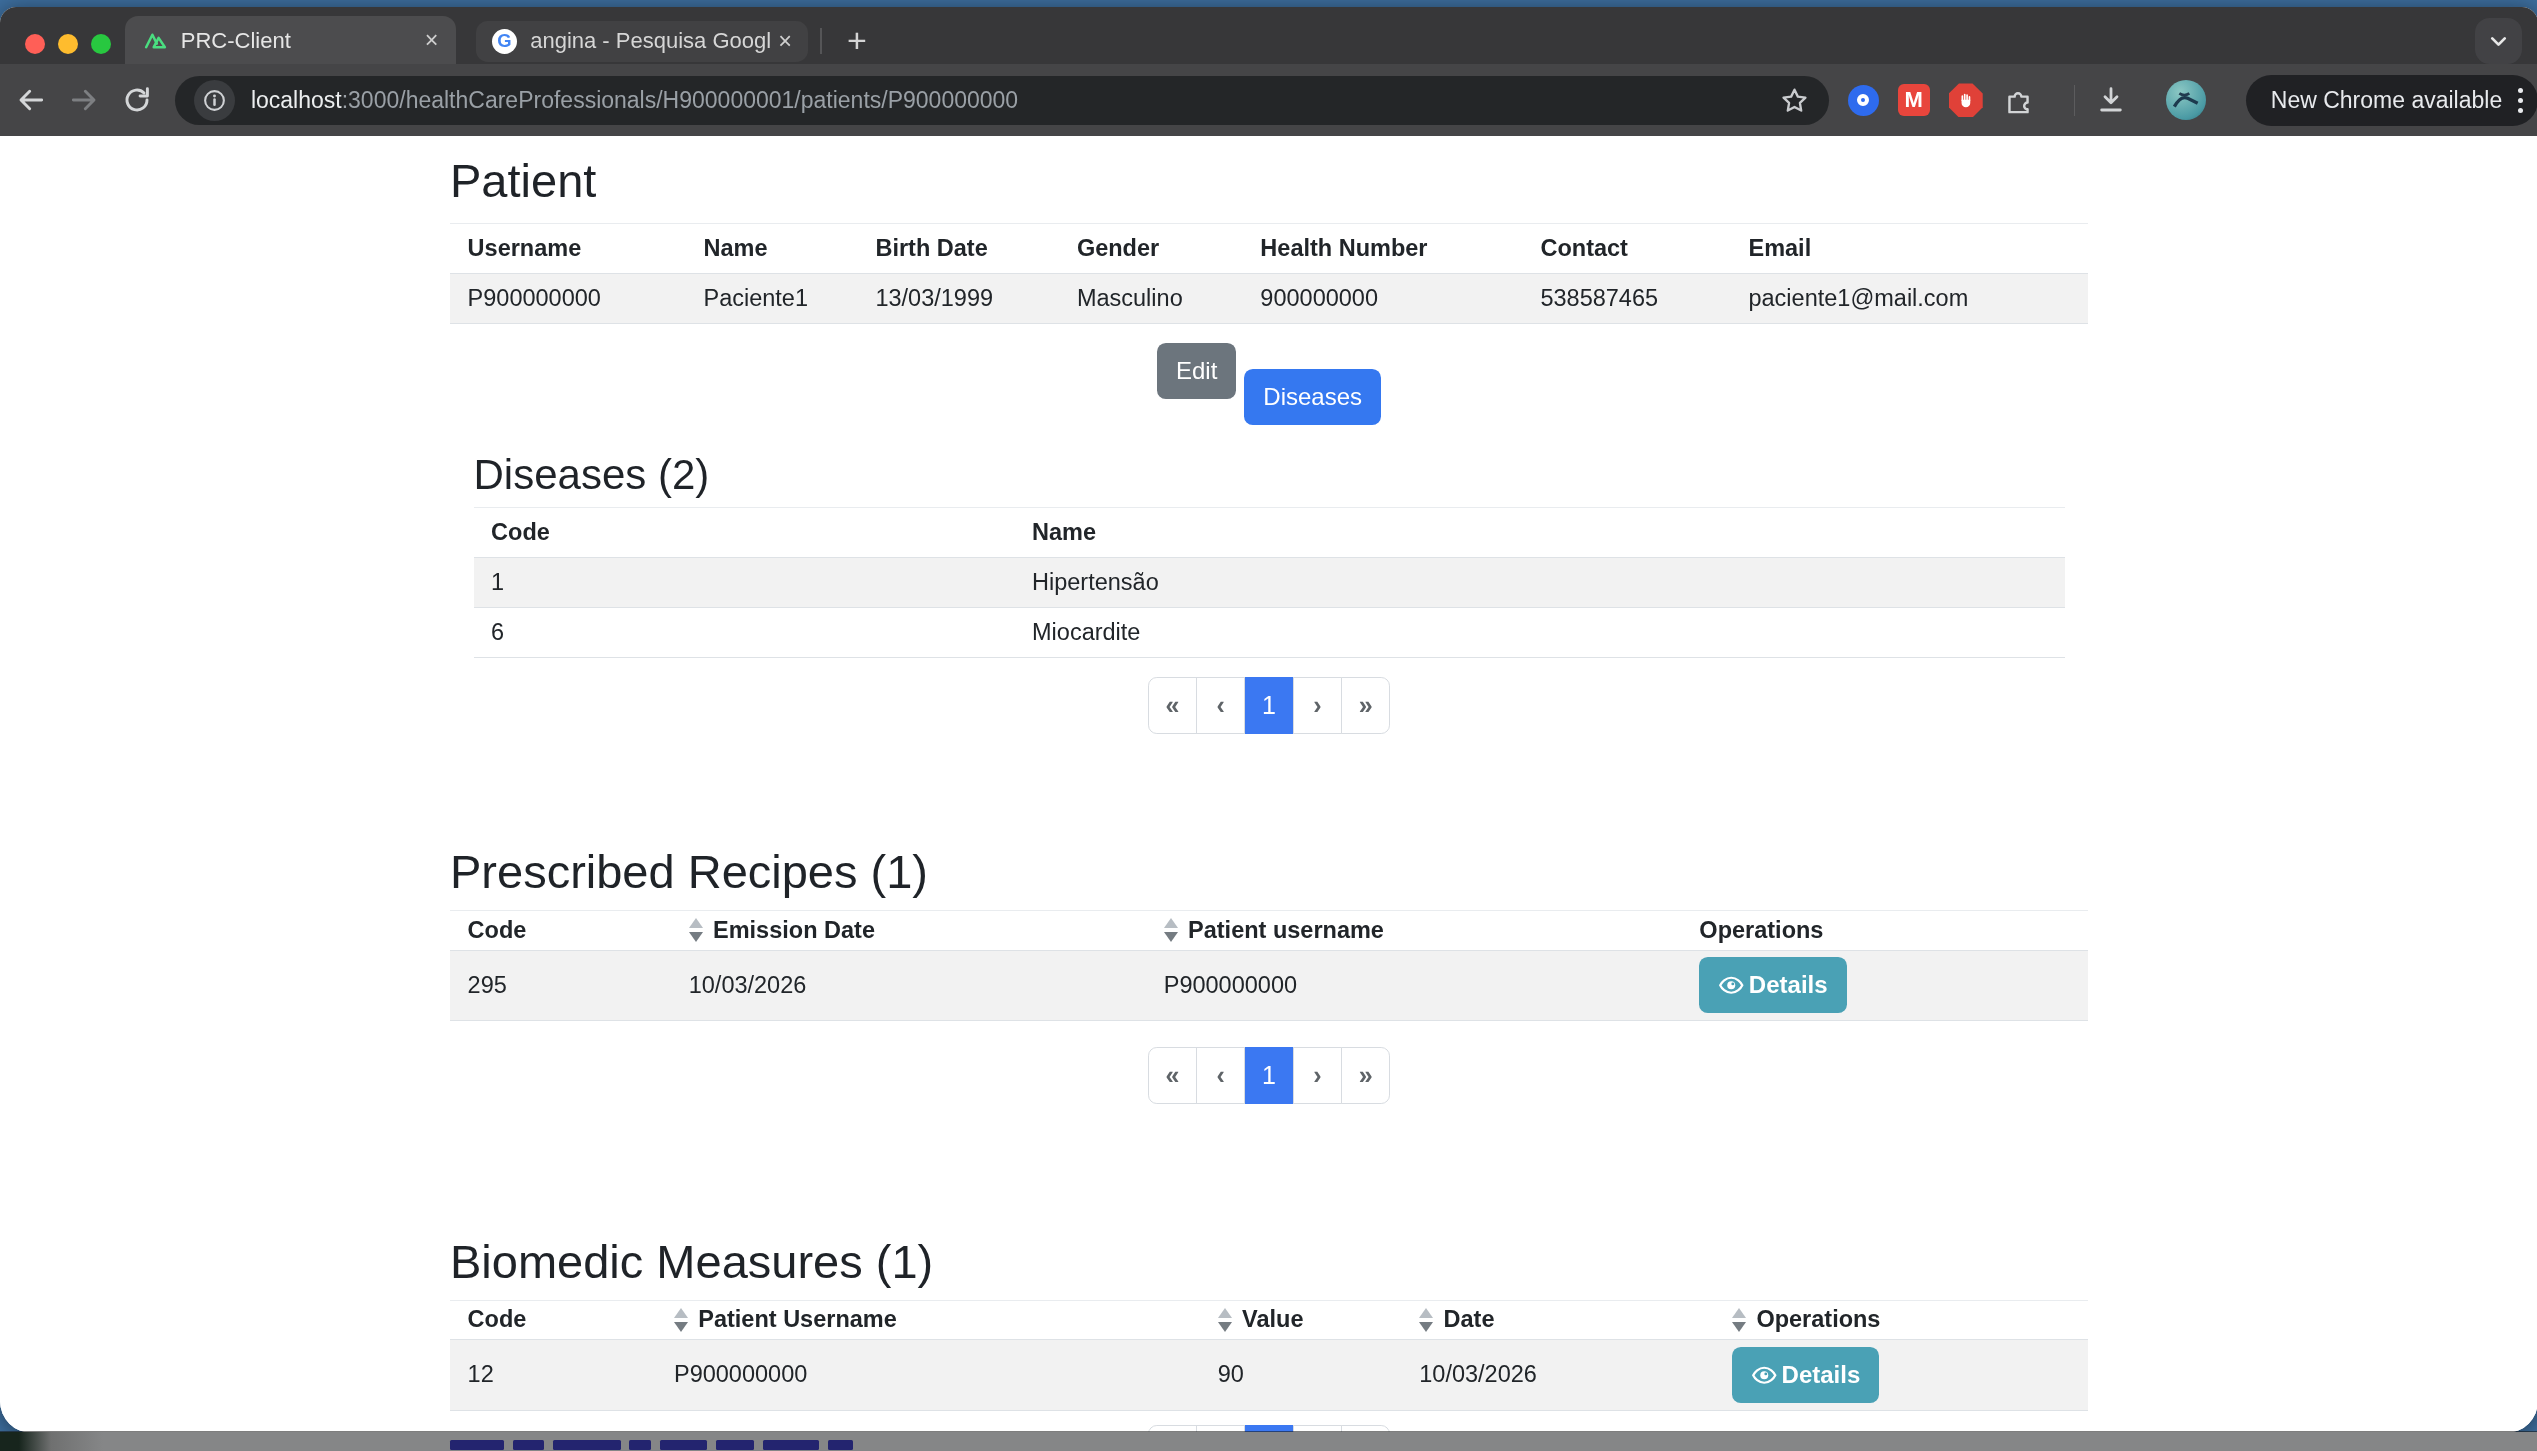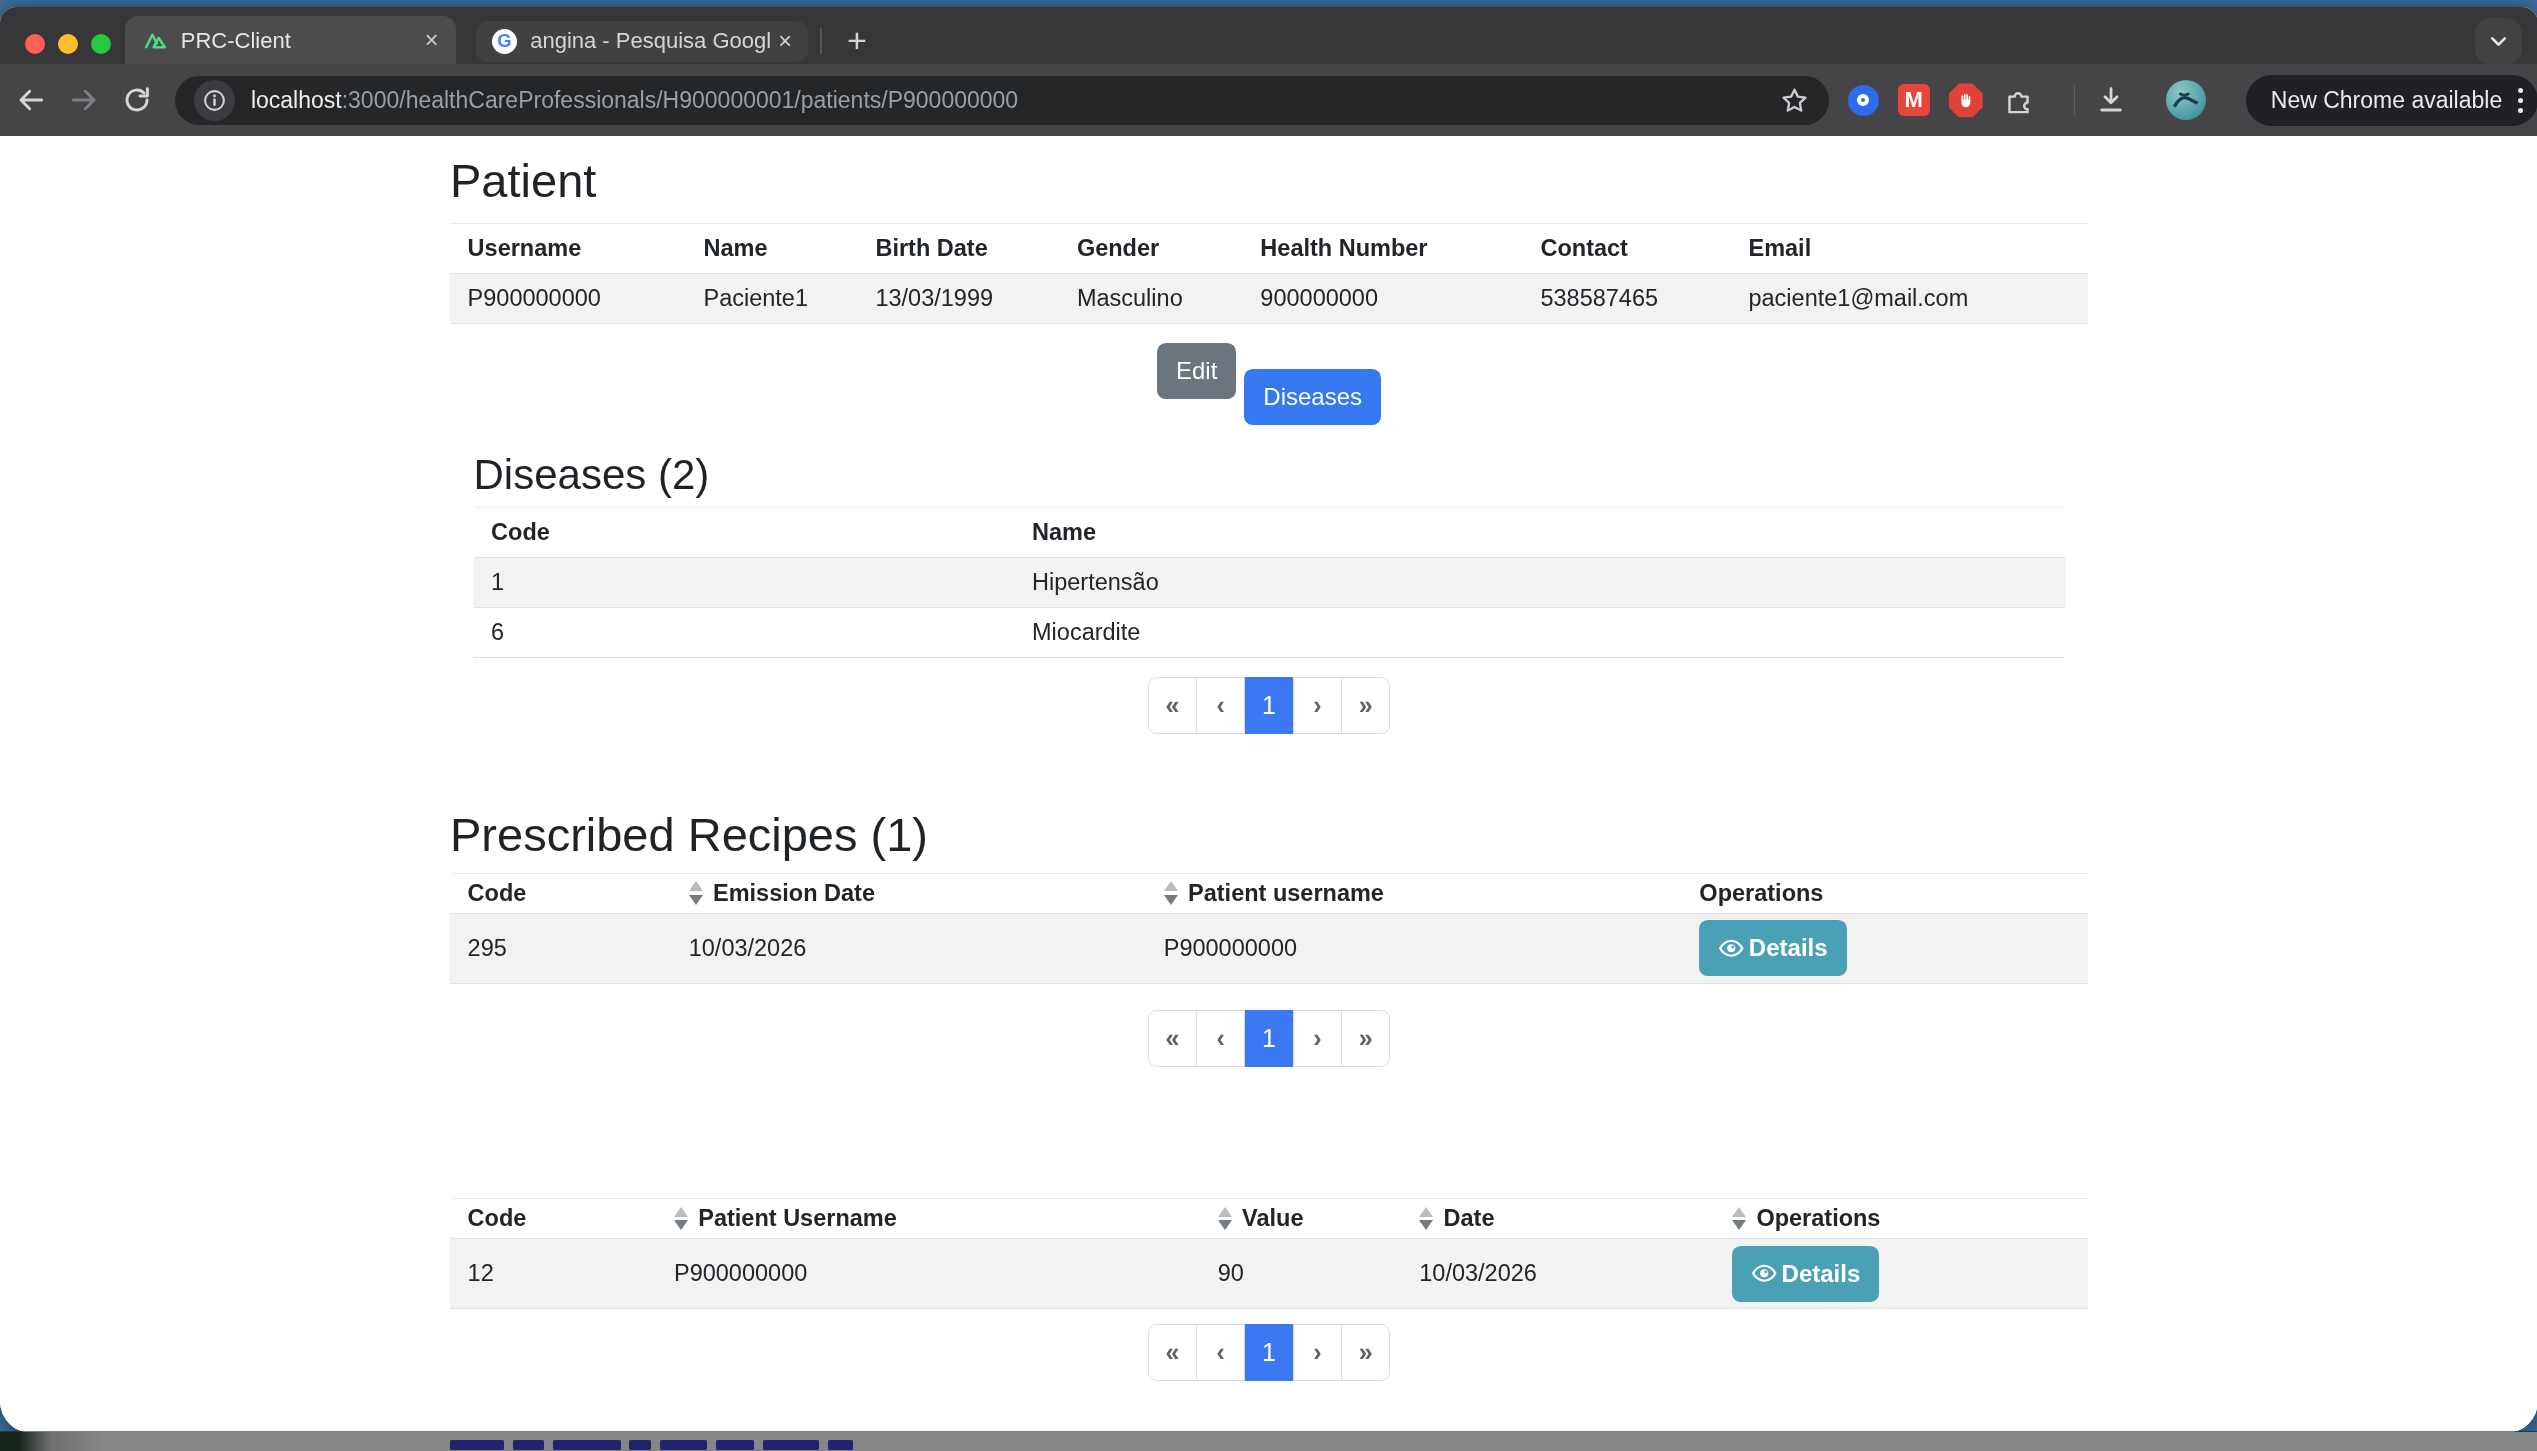--- a/index.html
+++ b/index.html
@@ -98,21 +98,21 @@
   .pager a:last-child { border-radius:0 8.8px 8.8px 0; }
   .pager a.active { background:#3b78f2; border-color:#3b78f2; color:#fff; font-weight:normal; }
 
   .sort { display:inline-flex; flex-direction:column; align-items:center; gap:3.7px; margin-right:10.3px;
           vertical-align:middle; position:relative; top:-1.5px; }
   .sort .up { width:0; height:0; border-left:7.4px solid transparent; border-right:7.4px solid transparent;
               border-bottom:10.3px solid #b7bdc3; }
   .sort .dn { width:0; height:0; border-left:7.4px solid transparent; border-right:7.4px solid transparent;
               border-top:10.3px solid #757c82; }
 
-  .gap-recipes { margin-top:74px; }
+  .gap-recipes { margin-top:111px; }
   .gap-measures { margin-top:131px; }
 
   
   .pt-c0{width:14.4%} .pt-c1{width:10.5%} .pt-c2{width:12.3%} .pt-c3{width:11.2%}
   .pt-c4{width:17.1%} .pt-c5{width:12.7%} .pt-c6{width:21.8%}
   .ds-c0{width:34%} .ds-c1{width:66%}
   .rc-c0{width:13.5%} .rc-c1{width:29%} .rc-c2{width:32.7%} .rc-c3{width:24.8%}
   .bm-c0{width:12.6%} .bm-c1{width:33.2%} .bm-c2{width:12.3%} .bm-c3{width:19.1%} .bm-c4{width:22.8%}
 </style>
 </head>
@@ -328,20 +328,21 @@
           <div class="pager" style="margin-top:26.5px;">
             <a href="#">«</a>
             <a href="#">‹</a>
             <a href="#" class="active">1</a>
             <a href="#">›</a>
             <a href="#">»</a>
           </div>
         </div>
 
         <div class="gap-measures">
+          <h1 class="sec mt-title">Biomedic Measures (1)</h1>
           <table class="tbl tight">
             <thead>
               <tr>
                 <th class="bm-c0">Code</th>
                 <th class="bm-c1"><span class="sort">
                       <span class="up"></span>
                       <span class="dn"></span>
                     </span><span>Patient Username</span></th>
                 <th class="bm-c2"><span class="sort">
                       <span class="up"></span>

